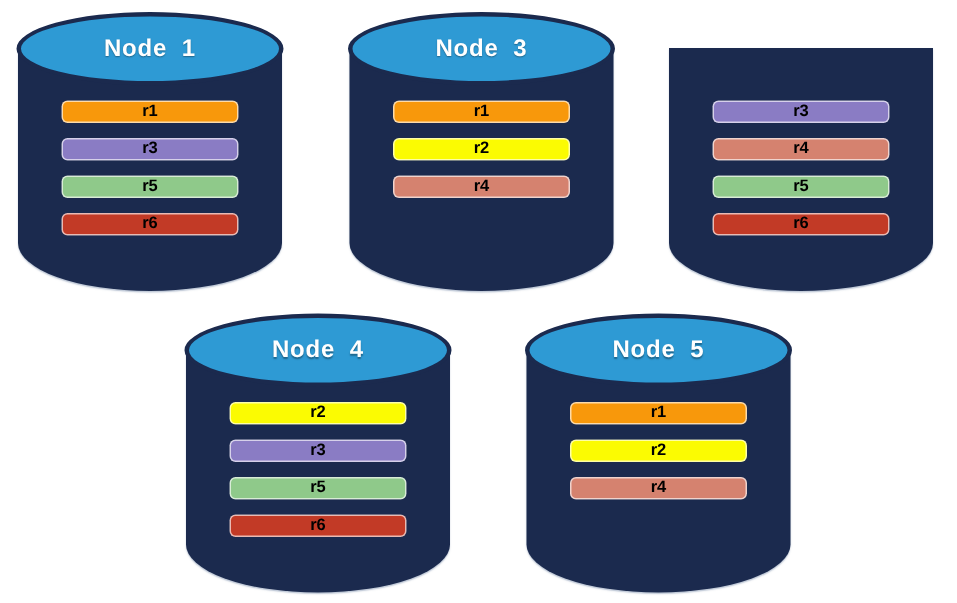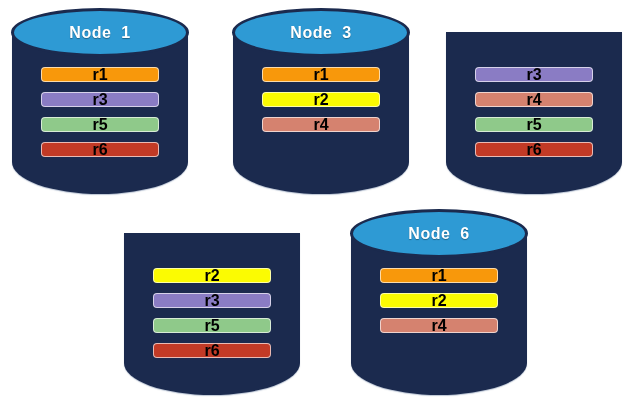--- a/index.html
+++ b/index.html
@@ -66,21 +66,21 @@
   }
   .bar {
     height: 13px;
     border-radius: 4px;
     border: 1px solid rgba(255,255,255,0.65);
     display: flex;
     align-items: center;
     justify-content: center;
     color: #000000;
     font-weight: bold;
-    font-size: 16px;
+    font-size: 11px;
     line-height: 13px;
   }
 </style>
 </head>
 <body>
 
 <div class="canvas">
 
   <div class="cylinder" style="left:11px; top:8px;">
     <div class="cyl-body"></div>
@@ -112,32 +112,35 @@
     <div class="replica-list">
         <div class="bar" style="background: rgb(138, 124, 196);">r3</div>
         <div class="bar" style="background: rgb(213, 130, 111);">r4</div>
         <div class="bar" style="background: rgb(143, 201, 138);">r5</div>
         <div class="bar" style="background: rgb(194, 58, 38);">r6</div>
       </div>
   </div>
 
   <div class="cylinder" style="left:123px; top:209px;">
     <div class="cyl-body"></div>
+    <div class="cyl-top">
+      <span class="node-title">Node  4</span>
+    </div>
     <div class="replica-list">
         <div class="bar" style="background: rgb(251, 251, 2);">r2</div>
         <div class="bar" style="background: rgb(138, 124, 196);">r3</div>
         <div class="bar" style="background: rgb(143, 201, 138);">r5</div>
         <div class="bar" style="background: rgb(194, 58, 38);">r6</div>
       </div>
   </div>
 
   <div class="cylinder" style="left:350px; top:209px;">
     <div class="cyl-body"></div>
     <div class="cyl-top">
-      <span class="node-title">Node  6</span>
+      <span class="node-title">Node  5</span>
     </div>
     <div class="replica-list">
         <div class="bar" style="background: rgb(248, 152, 11);">r1</div>
         <div class="bar" style="background: rgb(251, 251, 2);">r2</div>
         <div class="bar" style="background: rgb(213, 130, 111);">r4</div>
       </div>
   </div>
 
 </div>
 

